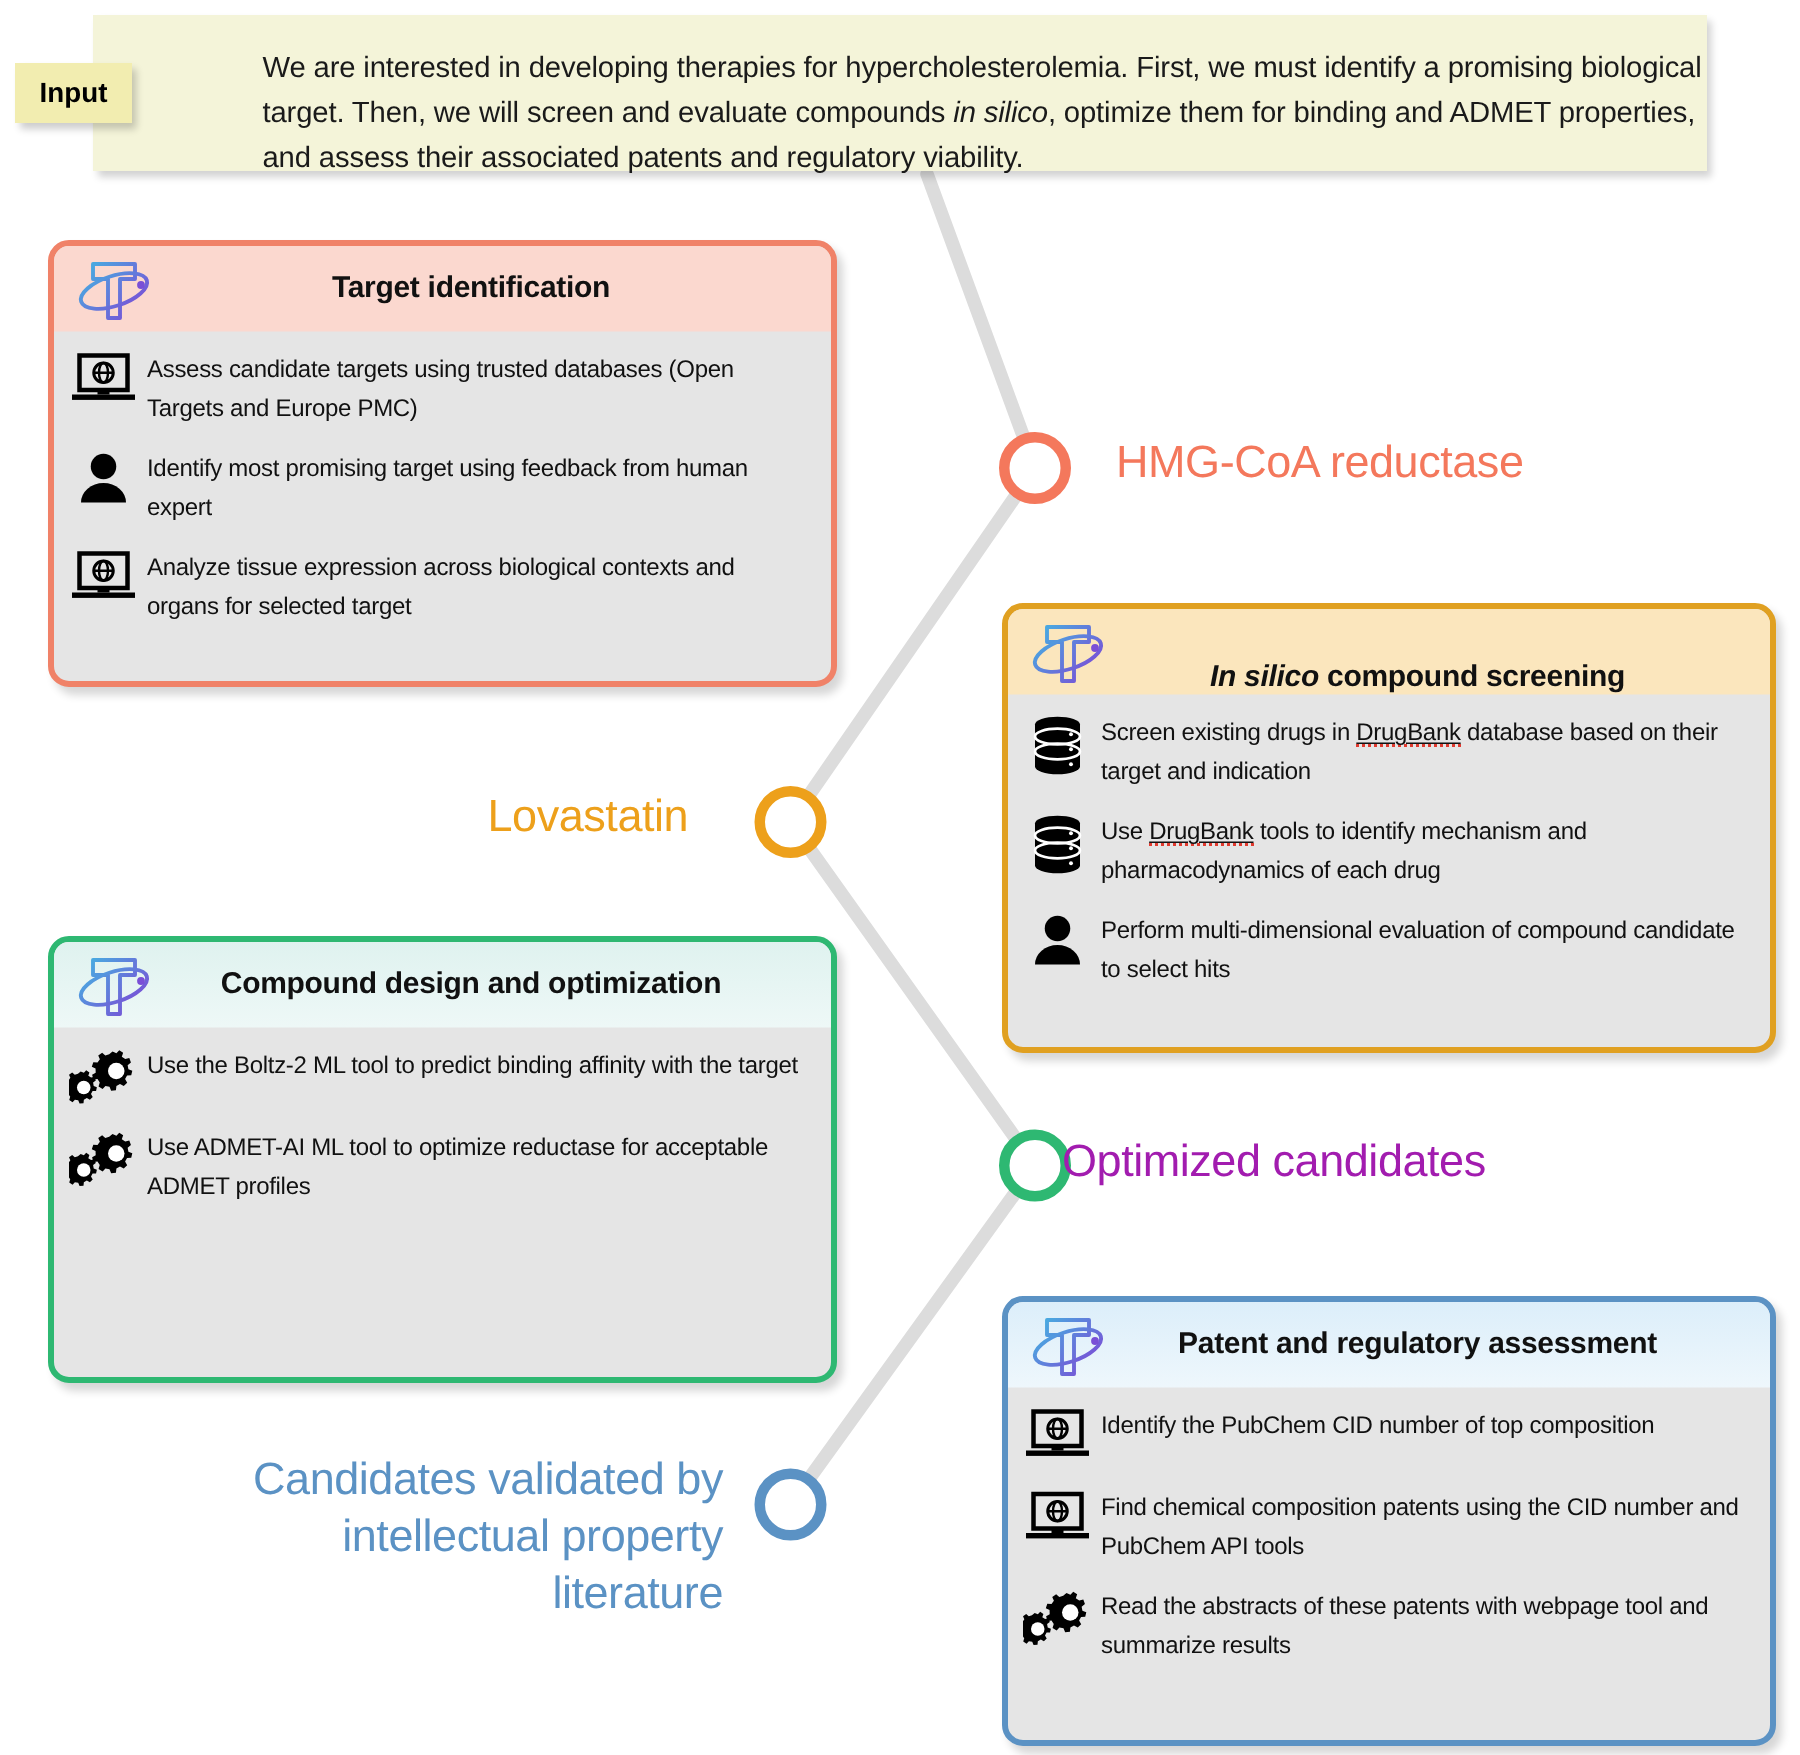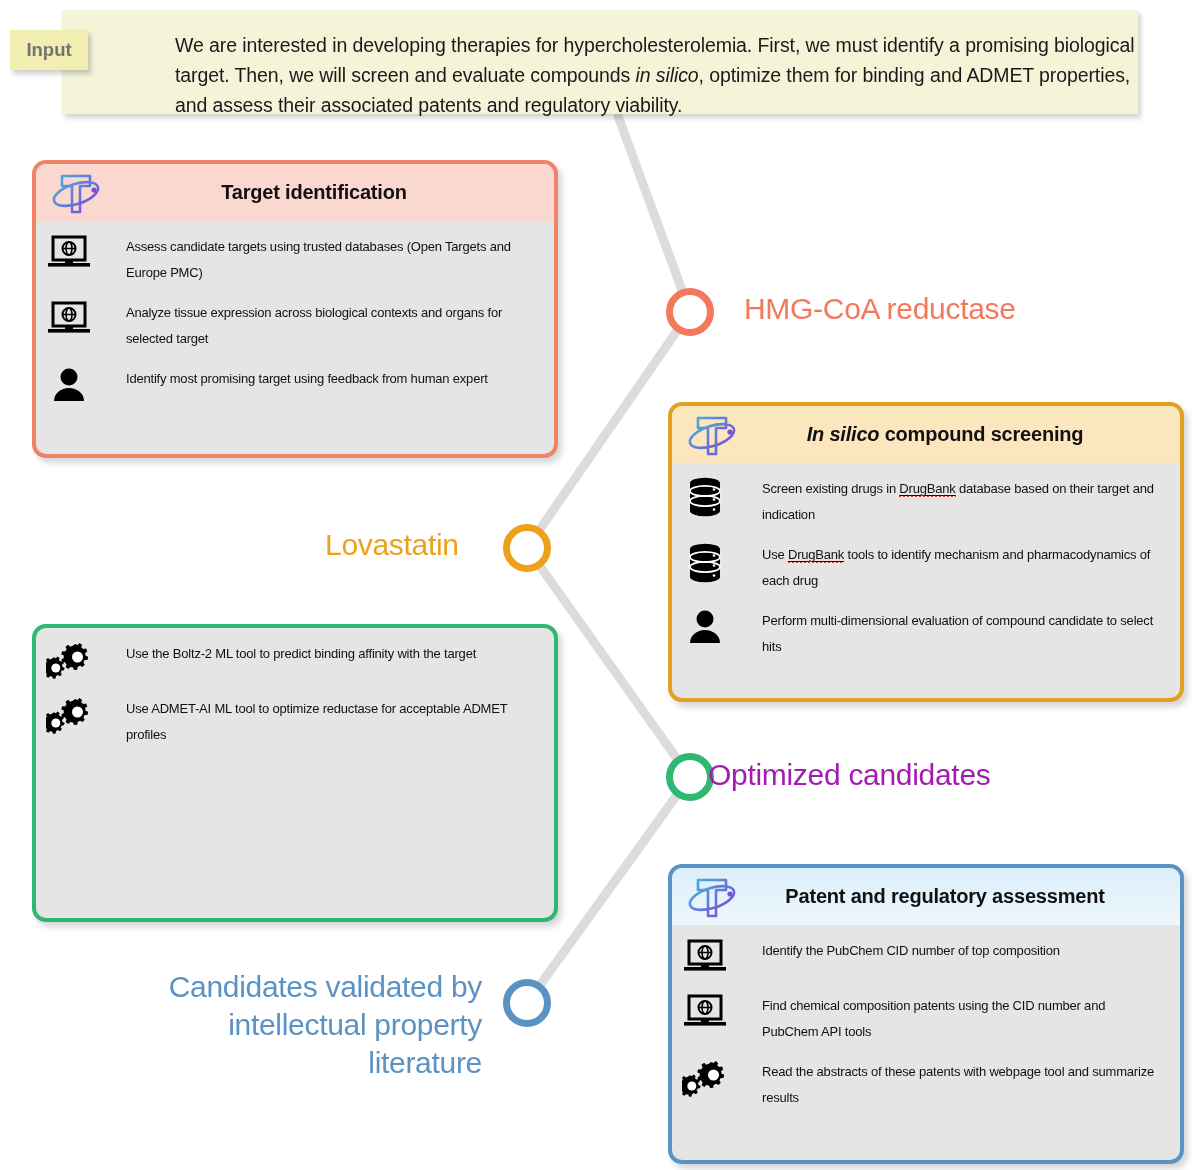--- a/index.html
+++ b/index.html
@@ -21,25 +21,25 @@
     background:#f4f4d9;
     box-shadow:3px 4px 5px rgba(0,0,0,.18);
     z-index:2;
   }
   .input-text{
     position:absolute;left:113px;top:20px;width:985px;
     font-size:19.5px;line-height:30px;color:#1a1a1a;
     letter-spacing:-0.1px;
   }
   .input-badge{
-    position:absolute;left:10px;top:30px;width:78px;height:40px;
+    position:absolute;left:10px;top:42px;width:78px;height:40px;
     background:#f2edb0;
     box-shadow:3px 4px 5px rgba(0,0,0,.20);
     display:flex;align-items:center;justify-content:center;
-    font-size:18.5px;font-weight:bold;color:#737373;
+    font-size:18.5px;font-weight:bold;color:#000000;
     z-index:3;
   }
 
   
   .card{
     position:absolute;
     border-radius:14px;
     border-style:solid;
     background:#e5e5e5;
     box-shadow:4px 5px 6px rgba(0,0,0,.16);
@@ -57,35 +57,34 @@
     font-size:20px;font-weight:bold;color:#111;
     padding-left:38px;box-sizing:border-box;
     letter-spacing:-0.2px;
   }
   .card-title .ital{font-style:italic;}
   .card-body{padding:12px 16px 10px 10px;}
   .bullet{display:flex;align-items:flex-start;margin-bottom:13px;}
   .bullet:last-child{margin-bottom:0;}
   .b-icon{flex:0 0 46px;width:46px;height:42px;position:relative;margin-right:6px;}
   .b-text{
-    font-size:13px;line-height:26px;color:#111;padding-top:1px;
+    font-size:16px;line-height:26px;color:#111;padding-top:1px;
     letter-spacing:-0.2px;
-    margin-left:28px;
   }
   .sp{ text-decoration:underline; text-decoration-color:#111; text-decoration-thickness:1px;
        text-underline-offset:2px;
        background-image:linear-gradient(to right,#e03a2f 0 50%,transparent 50% 100%);
        background-size:4px 2px;background-repeat:repeat-x;background-position:0 100%;
        padding-bottom:1px;}
 
   
   #card-target{left:32px;top:160px;width:518px;height:290px;border-color:#f08268;border-width:4px;}
   #card-target .card-head{background:#fbd8cf;}
   #card-screen{left:668px;top:402px;width:508px;height:292px;border-color:#e0a021;border-width:4px;}
-  #card-screen .card-head{background:#fbe6bd;}
+  #card-screen .card-head{background:#fbe6bd;align-items:flex-end;}
   #card-design{left:32px;top:624px;width:518px;height:290px;border-color:#2eb872;border-width:4px;}
   #card-design .card-head{background:linear-gradient(180deg,#dff2ef 0%,#eef8f7 100%);}
   #card-patent{left:668px;top:864px;width:508px;height:292px;border-color:#5b92c4;border-width:4px;}
   #card-patent .card-head{background:linear-gradient(180deg,#dceefa 0%,#eef7fc 100%);}
 
   
   .node{
     position:absolute;border-radius:50%;background:#fff;
     box-sizing:border-box;z-index:3;
   }
@@ -146,39 +145,39 @@
             <rect x="2" y="30" width="42" height="3.6" fill="#000"></rect>
             <rect x="19" y="27" width="8" height="3" fill="#000"></rect>
           </svg>
         </span>
         <span class="b-text">Assess candidate targets using trusted databases (Open Targets and Europe PMC)</span>
       </div>
 
       <div class="bullet">
         <span class="b-icon">
           <svg viewBox="0 0 46 42" width="46" height="42" xmlns="http://www.w3.org/2000/svg">
+            <circle cx="23" cy="12" r="8.5" fill="#000"></circle>
+            <path d="M8 36 a15 13 0 0 1 30 0 z" fill="#000"></path>
+          </svg>
+        </span>
+        <span class="b-text">Identify most promising target using feedback from human expert</span>
+      </div>
+
+      <div class="bullet">
+        <span class="b-icon">
+          <svg viewBox="0 0 46 42" width="46" height="42" xmlns="http://www.w3.org/2000/svg">
             <rect x="7" y="4" width="32" height="23" fill="none" stroke="#000" stroke-width="3"></rect>
             <circle cx="23" cy="15.5" r="6.5" fill="none" stroke="#000" stroke-width="2"></circle>
             <ellipse cx="23" cy="15.5" rx="3" ry="6.5" fill="none" stroke="#000" stroke-width="1.6"></ellipse>
             <line x1="16.5" y1="15.5" x2="29.5" y2="15.5" stroke="#000" stroke-width="1.6"></line>
             <rect x="2" y="30" width="42" height="3.6" fill="#000"></rect>
             <rect x="19" y="27" width="8" height="3" fill="#000"></rect>
           </svg>
         </span>
         <span class="b-text">Analyze tissue expression across biological contexts and organs for selected target</span>
-      </div>
-
-      <div class="bullet">
-        <span class="b-icon">
-          <svg viewBox="0 0 46 42" width="46" height="42" xmlns="http://www.w3.org/2000/svg">
-            <circle cx="23" cy="12" r="8.5" fill="#000"></circle>
-            <path d="M8 36 a15 13 0 0 1 30 0 z" fill="#000"></path>
-          </svg>
-        </span>
-        <span class="b-text">Identify most promising target using feedback from human expert</span>
       </div>
 
     </div>
   </div>
 
   <div class="card" id="card-screen">
     <div class="card-head">
       <span class="card-logo">
         <svg viewBox="0 0 52 50" width="52" height="50" xmlns="http://www.w3.org/2000/svg">
           <defs>
@@ -237,20 +236,36 @@
             <path d="M8 36 a15 13 0 0 1 30 0 z" fill="#000"></path>
           </svg>
         </span>
         <span class="b-text">Perform multi-dimensional evaluation of compound candidate to select hits</span>
       </div>
 
     </div>
   </div>
 
   <div class="card" id="card-design">
+    <div class="card-head">
+      <span class="card-logo">
+        <svg viewBox="0 0 52 50" width="52" height="50" xmlns="http://www.w3.org/2000/svg">
+          <defs>
+              <linearGradient id="g3" x1="0" y1="0" x2="1" y2="1">
+            <stop offset="0%" stop-color="#4aa8e0"></stop>
+                <stop offset="100%" stop-color="#7a4fd6"></stop>
+          </linearGradient>
+            </defs>
+          <path d="M12 8 h28 v10 h-10 v26 h-8 v-26 h-10 z" fill="none" stroke="url(#g3)" stroke-width="2.6" stroke-linejoin="round"></path>
+          <ellipse cx="26" cy="26" rx="23" ry="10" fill="none" stroke="url(#g3)" stroke-width="2.6" transform="rotate(-18 26 26)"></ellipse>
+          <circle cx="44" cy="22" r="2.6" fill="#7a4fd6"></circle>
+        </svg>
+      </span>
+      <span class="card-title">Compound design and optimization</span>
+    </div>
     <div class="card-body">
 
 
       <div class="bullet">
         <span class="b-icon">
           <svg viewBox="0 0 46 42" width="46" height="42" xmlns="http://www.w3.org/2000/svg">
             <g fill="#000">
               <path d="M29 4 l2.6 1.1 1.9-2 2.6 1.8 -0.9 2.6 2.3 1.5 2.7-0.6 1.1 3 -2.2 1.7 0.5 2.7 2.6 1 -0.7 3.1 -2.8 0.1 -1.3 2.4 1.4 2.4 -2.3 2.2 -2.5-1.3 -2.4 1.3 -0.3 2.8 -3.2 0.3 -1.1-2.6 -2.7-0.5 -1.9 2 -2.7-1.7 0.8-2.7 -1.5-2.3 -2.7 0.3 -0.9-3.1 2.4-1.4 -0.1-2.7 -2.5-1.2 1-3 2.8 0.2 1.6-2.2 -1.1-2.5 2.6-1.9 2.1 1.9 2.6-0.9z"></path>
               <circle cx="31.5" cy="17" r="5.5" fill="#fff"></circle>
             </g>

